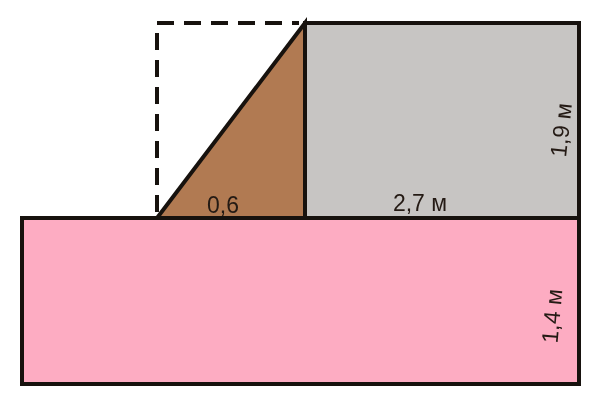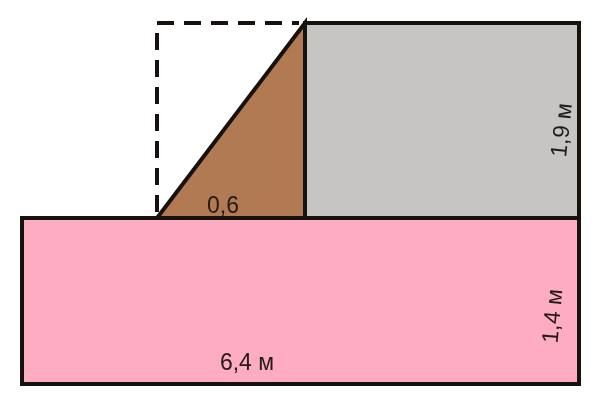--- a/index.html
+++ b/index.html
@@ -65,20 +65,20 @@
 
   <div class="rect gray" style="background-color: rgb(199, 197, 195); border-color: rgb(23, 18, 14);"></div>
 
   <svg class="overlay" width="600" height="407" viewBox="0 0 600 407">
     <polyline points="157,212 157,23 299,23" fill="none" stroke-width="4" stroke-dasharray="17 10" stroke="#17120E"></polyline>
     <polygon points="157,218 305,218 305,23" stroke-width="4" stroke-linejoin="miter" fill="#B17A52" stroke="#17120E"></polygon>
   </svg>
 
   <div class="lbl tri-base" style="color: rgb(36, 26, 20);">0,6</div>
 
+  <div class="lbl gray-w" style="color: rgb(36, 26, 20);">2,7 м</div>
 
   <div class="lbl gray-h" style="color: rgb(36, 26, 20);">1,9 м</div>
 
-  <div class="lbl pink-w" style="color: rgb(36, 26, 20);">6,4 м</div>
 
   <div class="lbl pink-h" style="color: rgb(36, 26, 20);">1,4 м</div>
 
 </div>
 
 </body></html>

